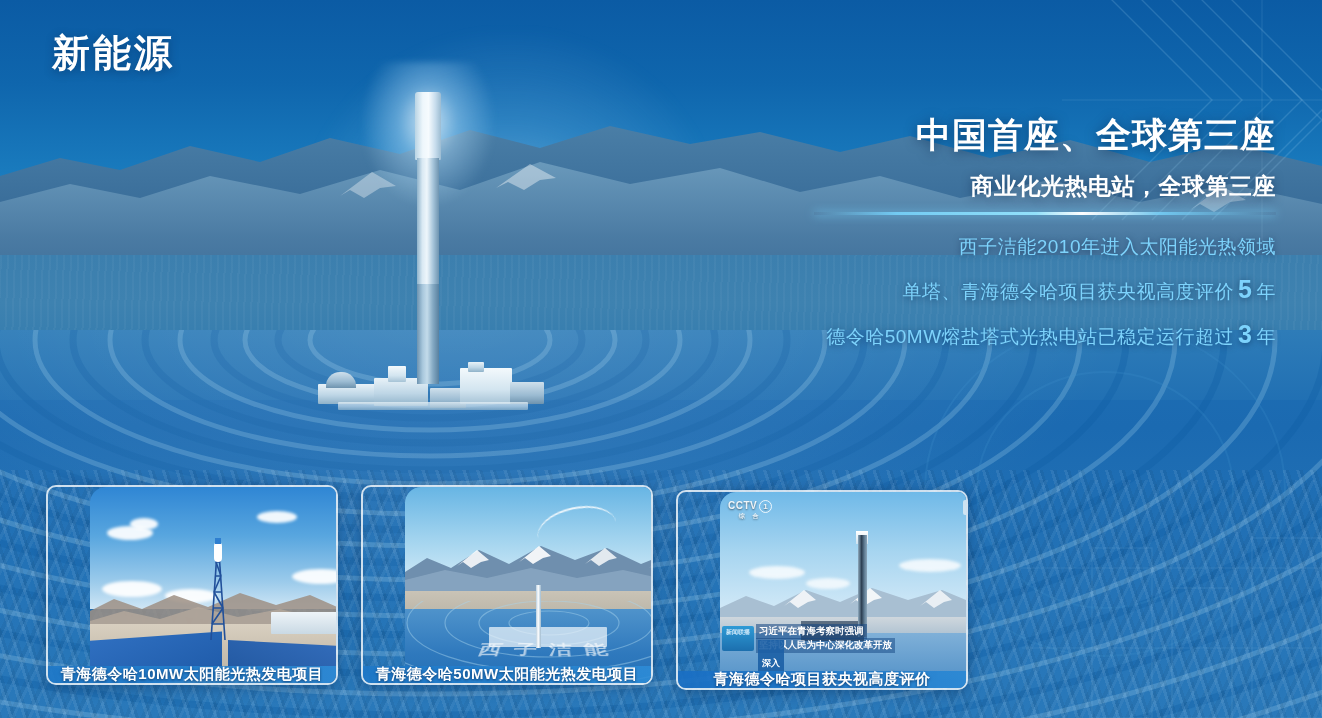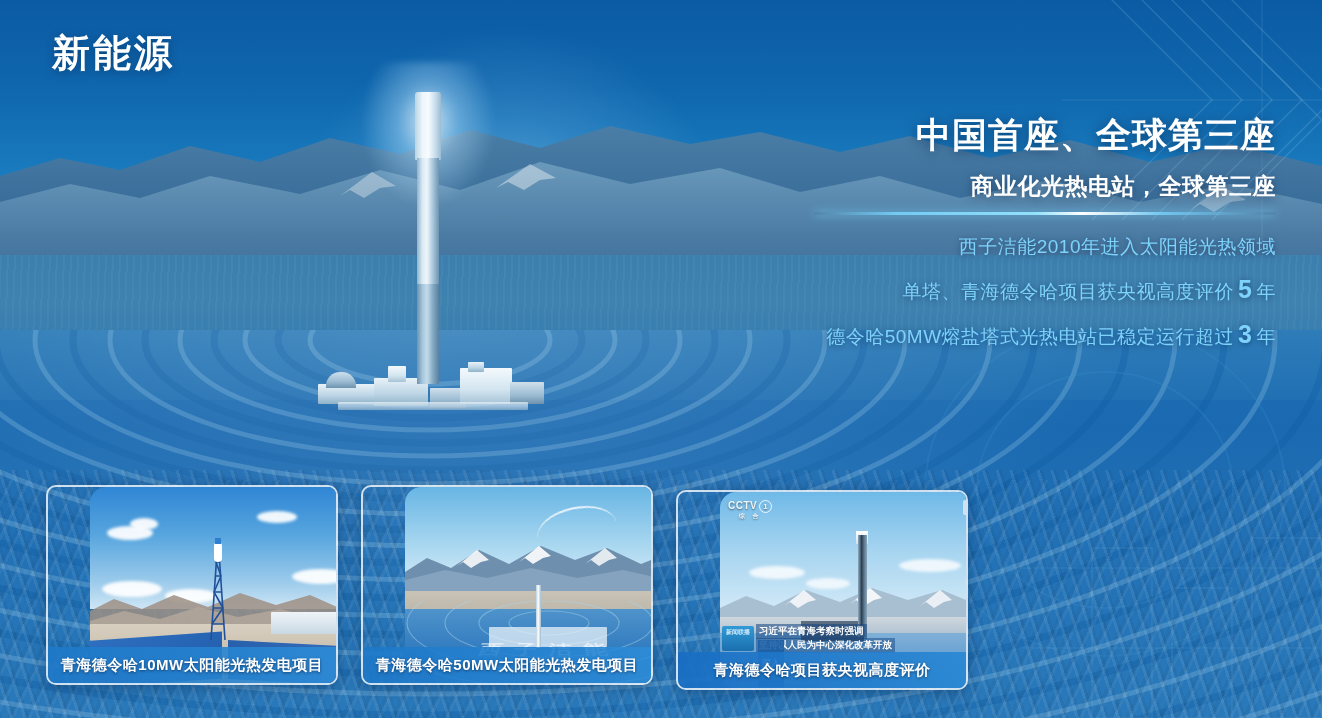--- a/index.html
+++ b/index.html
@@ -134,21 +134,21 @@
   .thumb{
     position:absolute;top:0;width:288px;height:196px;
     border:2px solid rgba(255,255,255,.78);border-radius:10px;overflow:hidden;
     box-shadow:0 3px 14px rgba(0,25,60,.35);
   }
   .thumb.t1{left:0;}
   .thumb.t2{left:315px;}
   .thumb.t3{left:630px;top:5px;}
   .thumb-inner{position:absolute;left:12px;top:0;width:100%;height:100%;overflow:hidden;border-radius:16px;margin-left:30px;}
   .caption{
-    position:absolute;left:0;bottom:0;width:100%;height:36px;
+    position:absolute;left:0;bottom:0;width:100%;height:17px;
     background:linear-gradient(90deg,rgba(30,120,200,.9) 0%,rgba(45,140,215,.88) 100%);
     color:#fff;font-size:15px;font-weight:bold;letter-spacing:.5px;
     display:flex;align-items:center;justify-content:center;white-space:nowrap;
     text-shadow:0 1px 3px rgba(0,20,50,.6);
   }
   .t3 .caption{
     background:linear-gradient(90deg,rgba(25,110,195,.92) 0%,rgba(40,135,212,.9) 100%);
     font-size:15px;
     text-align:right;
   }

